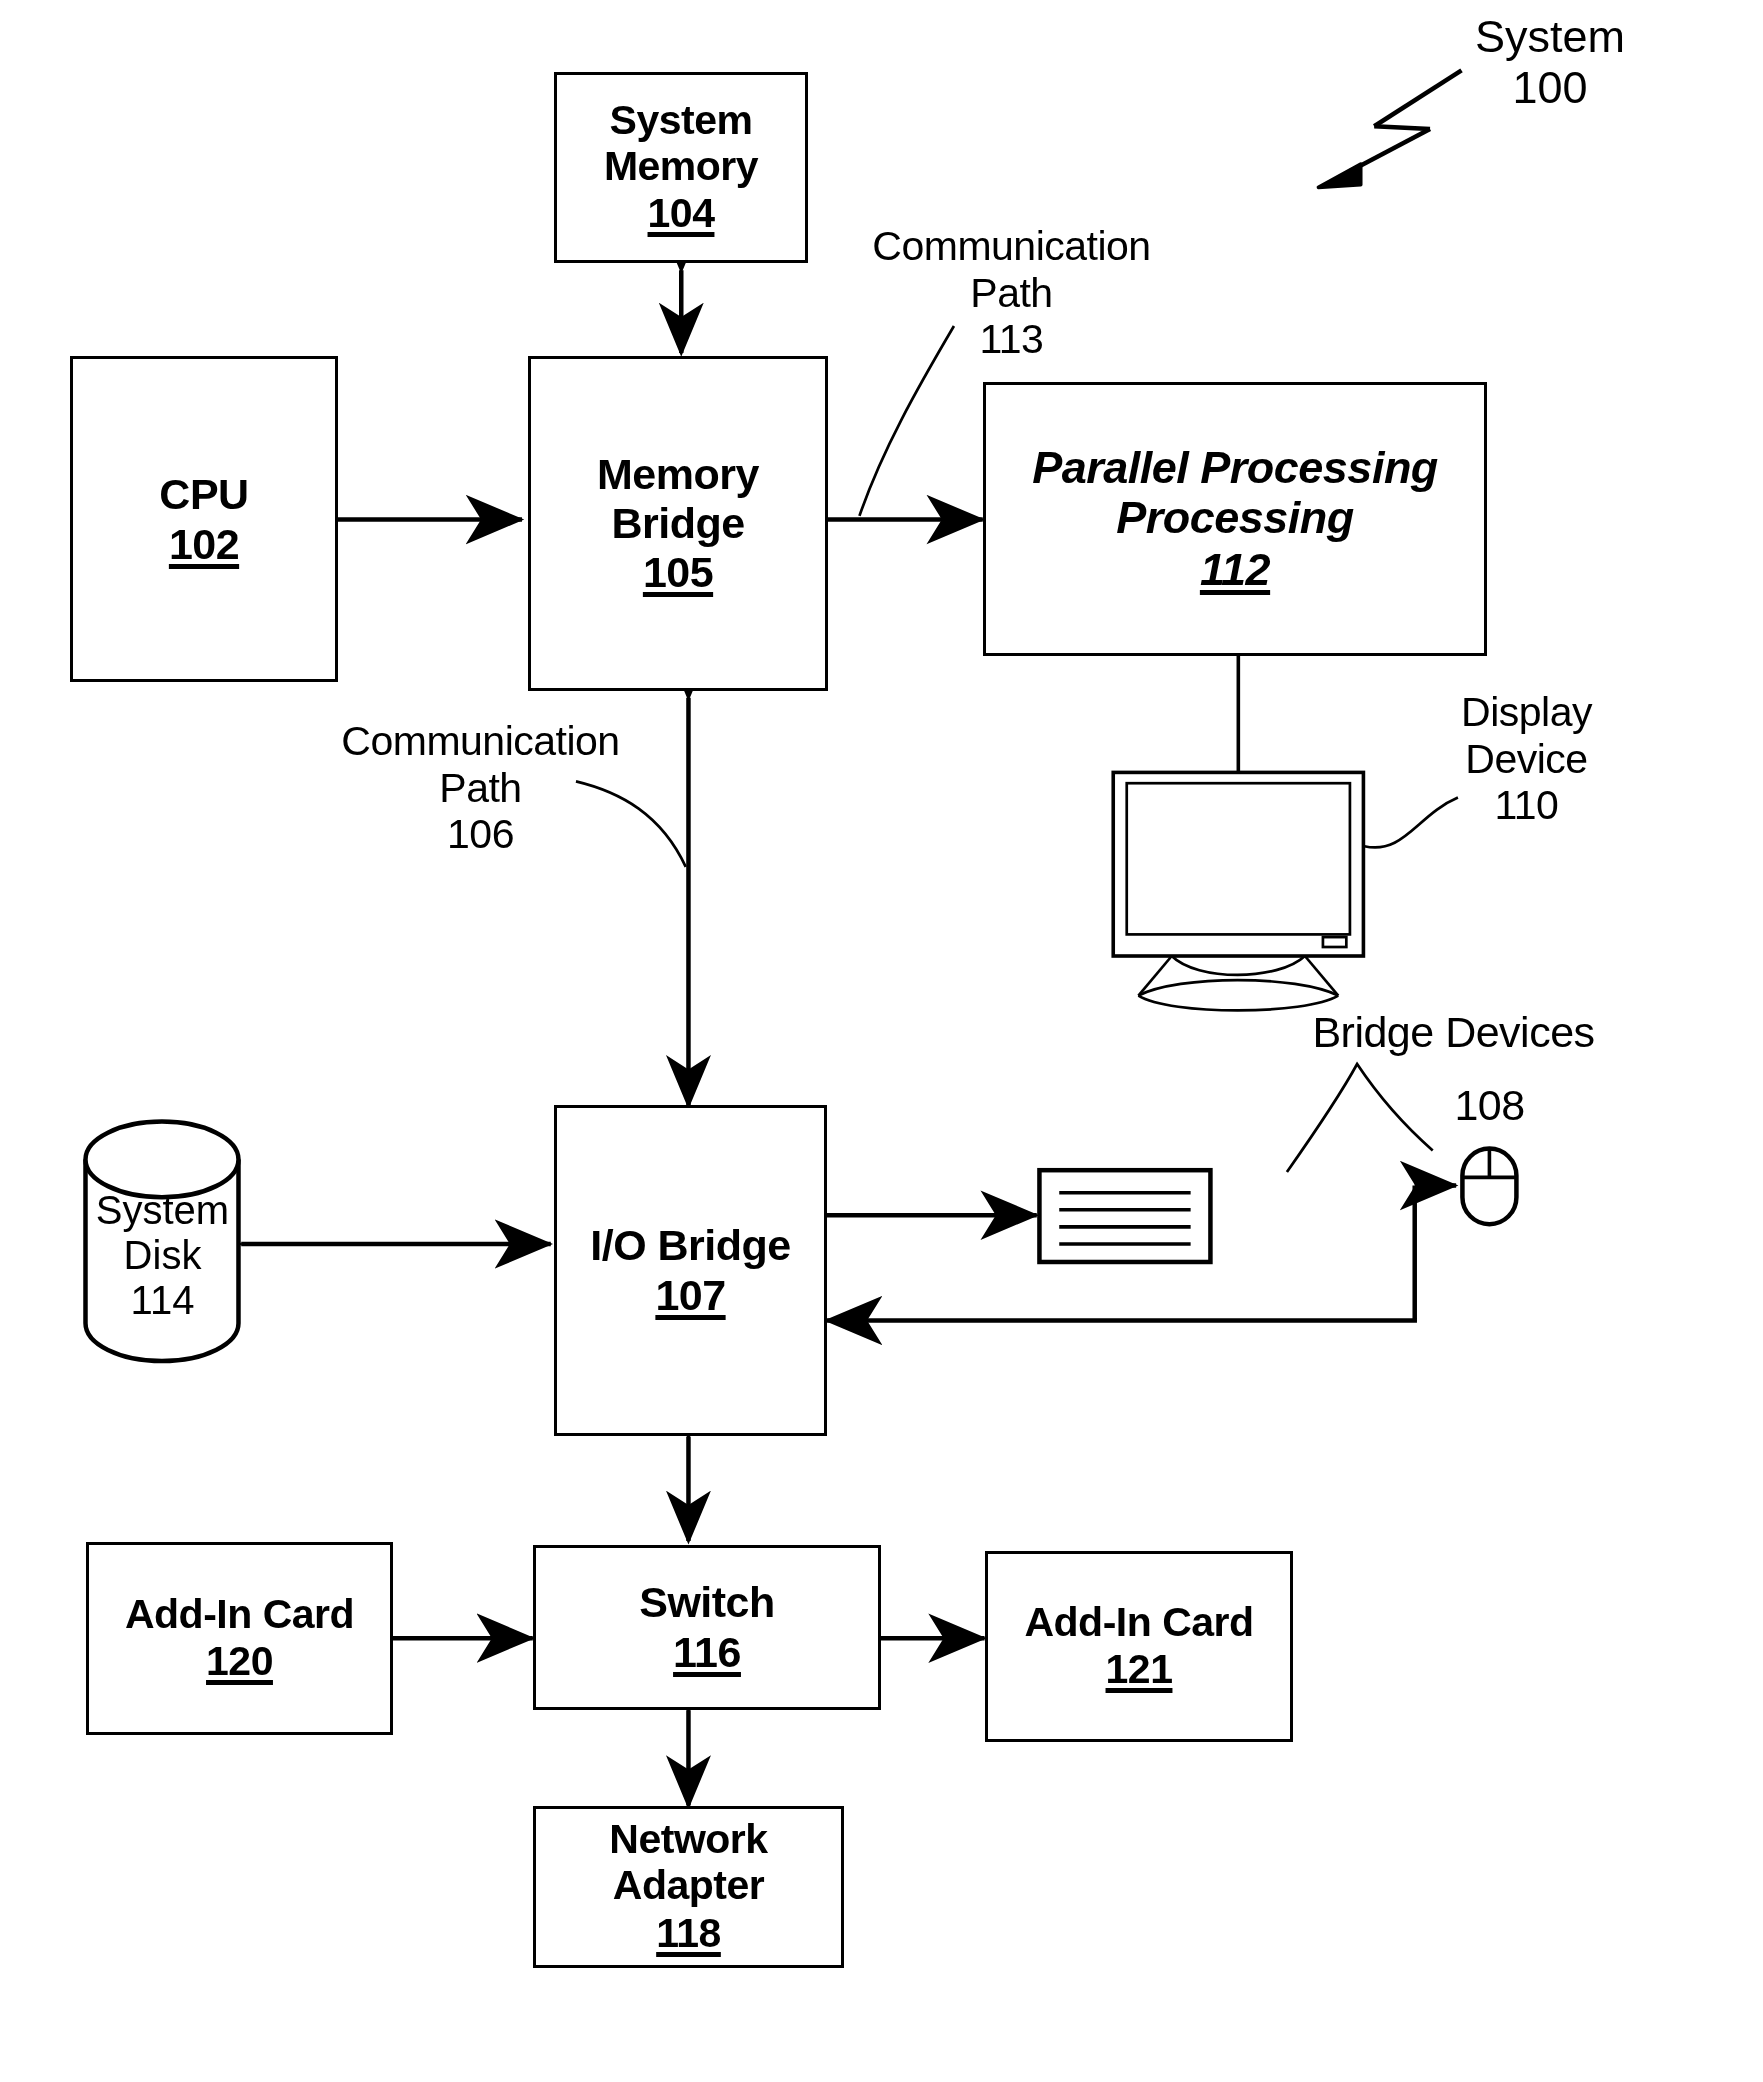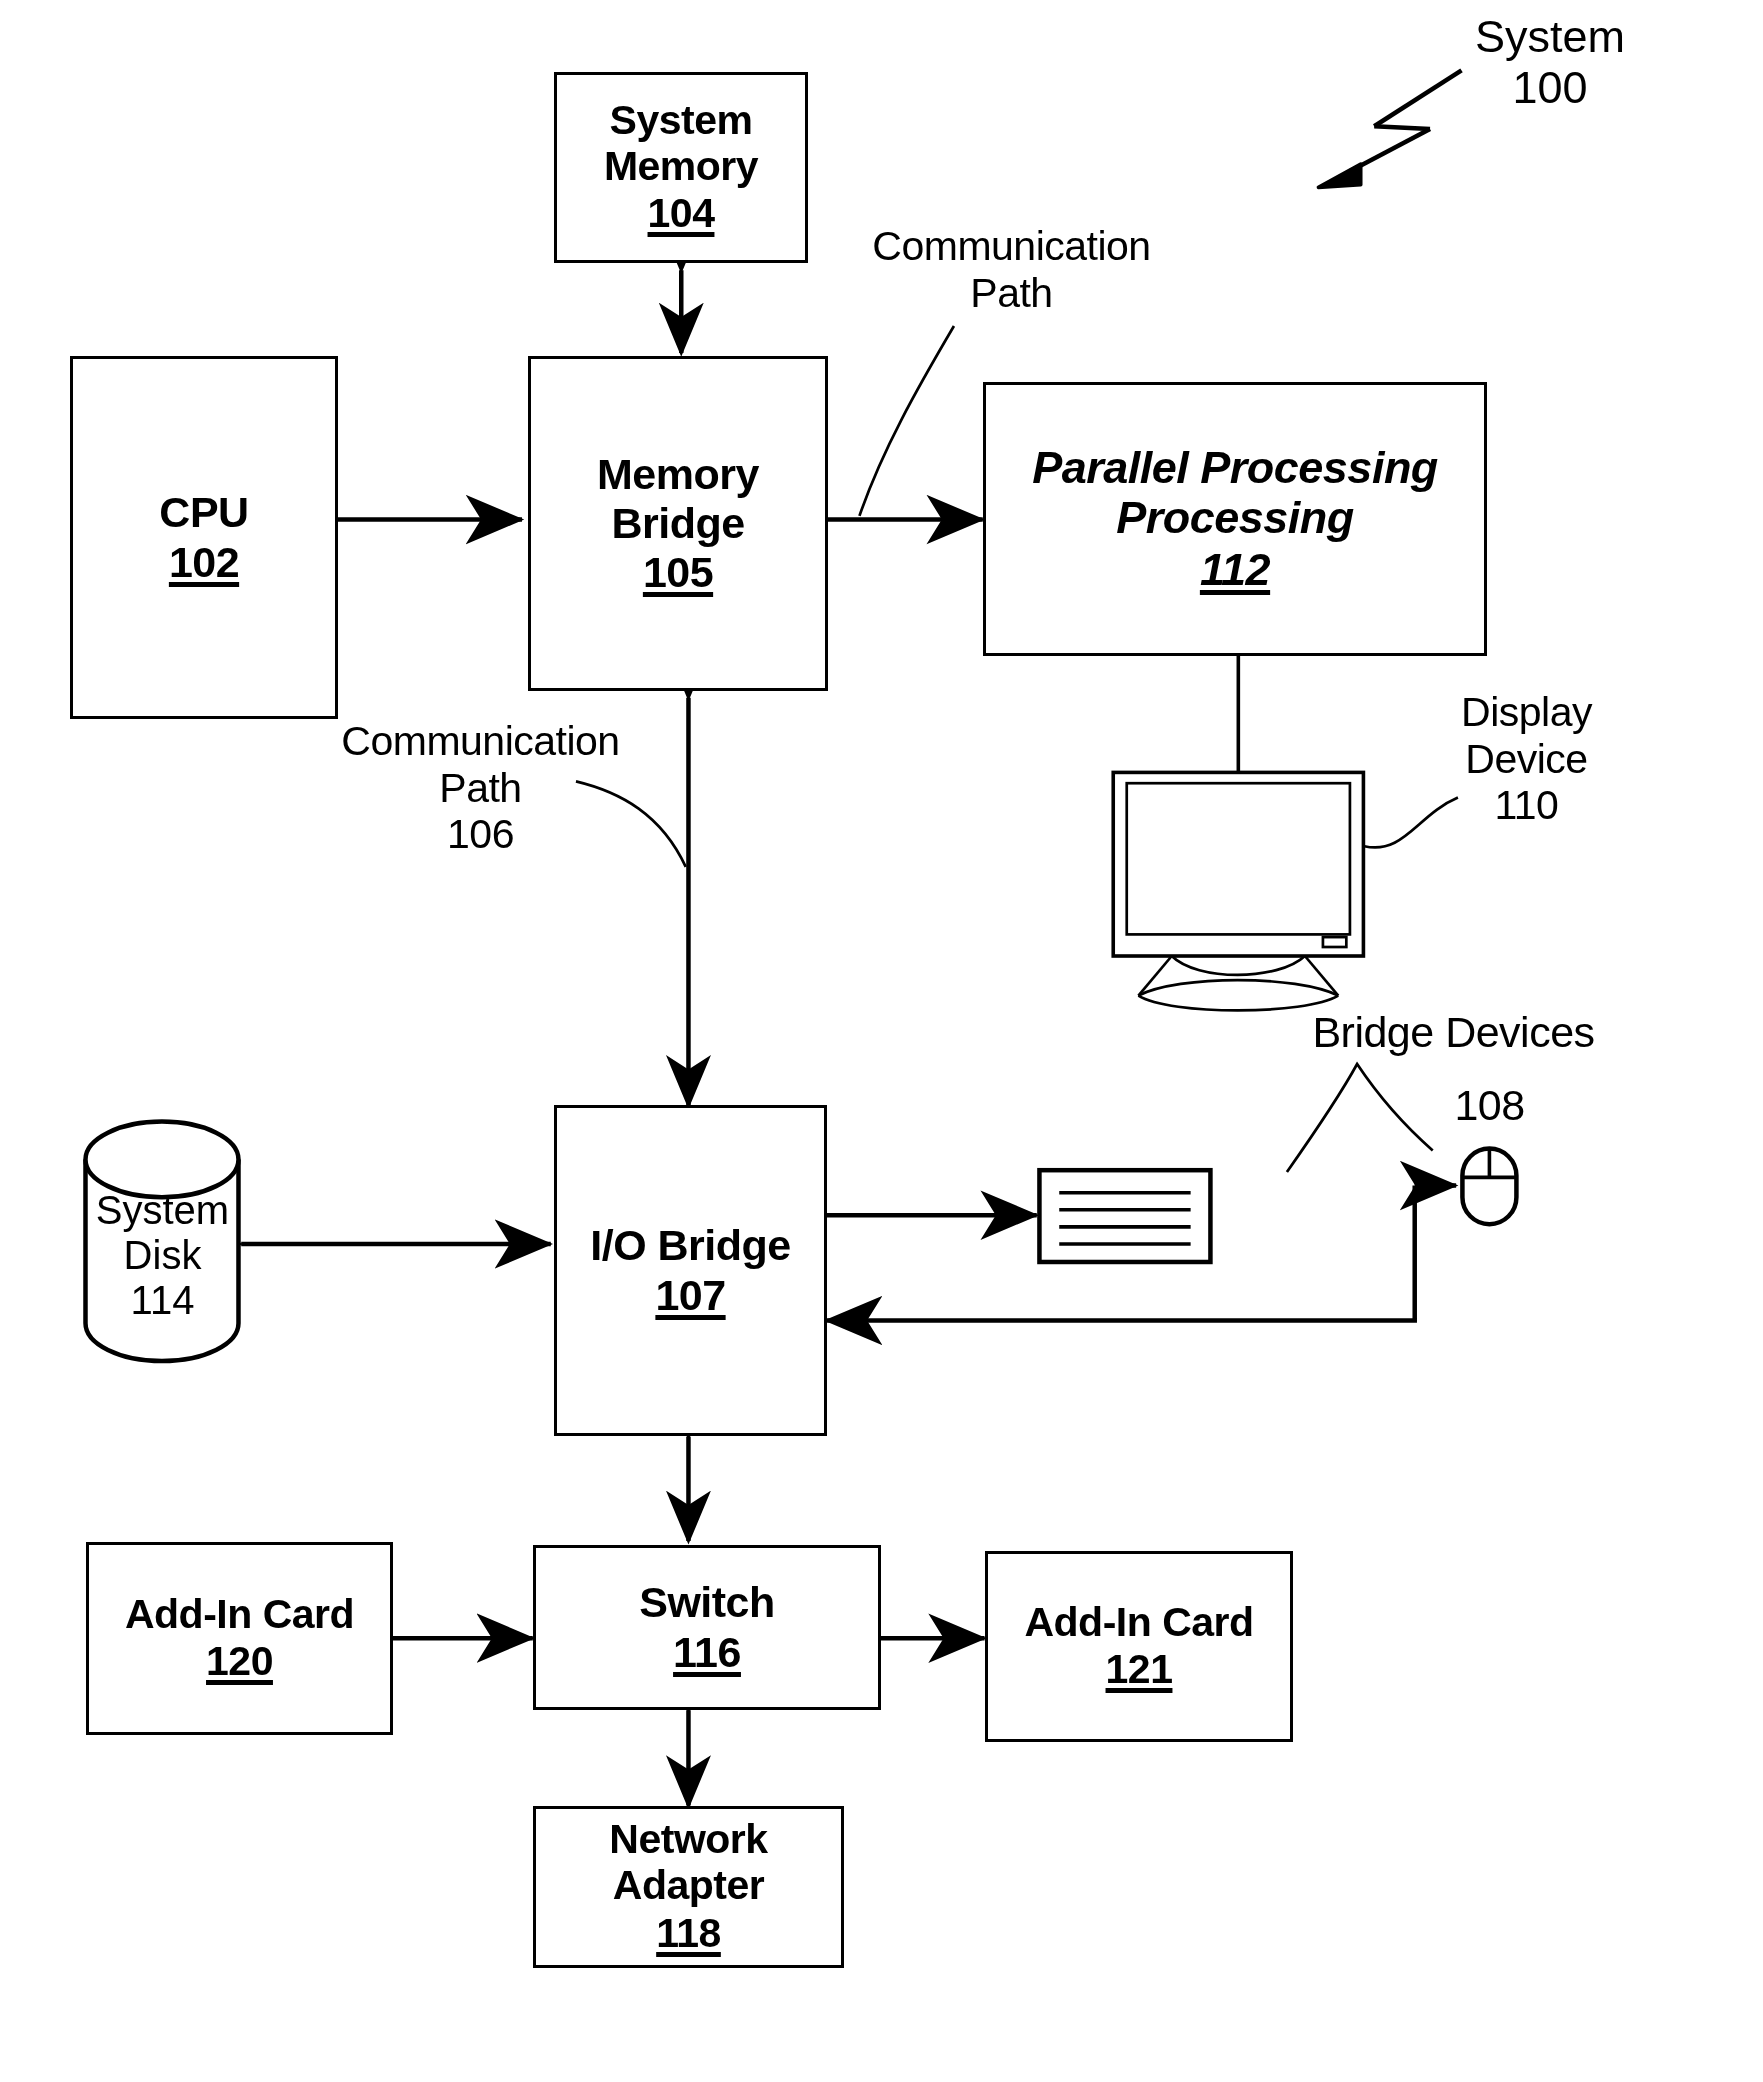--- a/index.html
+++ b/index.html
@@ -167,21 +167,21 @@
       <line x1="1655" y1="1276" x2="1655" y2="1308" stroke="#000" stroke-width="4"></line>
     </g>
   </svg>
 
   <div class="box" style="left:554px; top:72px; width:254px; height:191px;">
     <div class="ttl f46">System</div>
     <div class="ttl f46">Memory</div>
     <div class="num f46">104</div>
   </div>
 
-  <div class="box" style="left:70px; top:356px; width:268px; height:363px;">
+  <div class="box" style="left:70px; top:356px; width:268px; height:326px;">
     <div class="ttl f48">CPU</div>
     <div class="num f48">102</div>
   </div>
 
   <div class="box" style="left:528px; top:356px; width:300px; height:335px;">
     <div class="ttl f48">Memory</div>
     <div class="ttl f48">Bridge</div>
     <div class="num f48">105</div>
   </div>
 
@@ -225,20 +225,21 @@
   </div>
 
   <div class="lbl thin f50" style="left:1451px; top:10.8px; width:198px;">
     <div>System</div>
     <div>100</div>
   </div>
 
   <div class="lbl f46" style="left:846px; top:223px; width:331px;">
     <div>Communication</div>
     <div>Path</div>
+    <div>113</div>
   </div>
 
   <div class="lbl f46" style="left:315px; top:718px; width:331px;">
     <div>Communication</div>
     <div>Path</div>
     <div>106</div>
   </div>
 
   <div class="lbl f46" style="left:1415px; top:689px; width:223px;">
     <div>Display</div>

